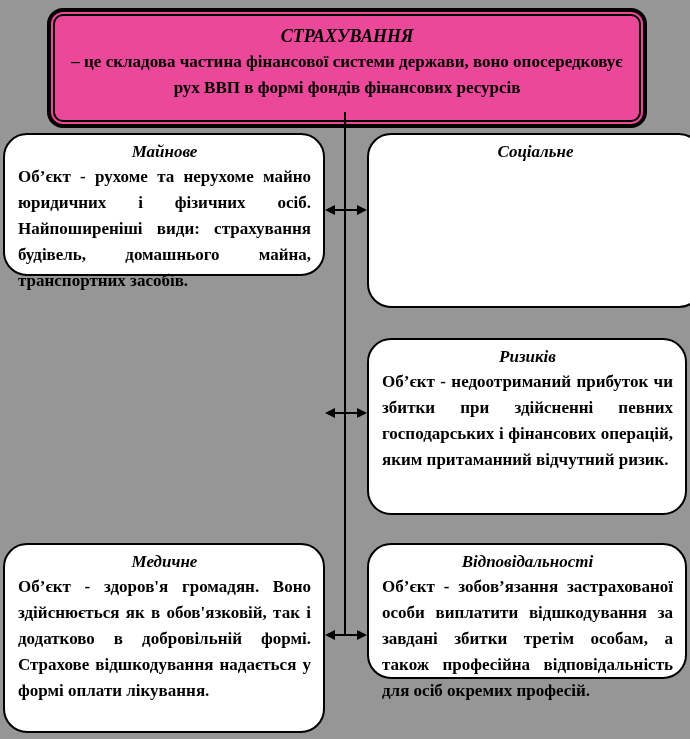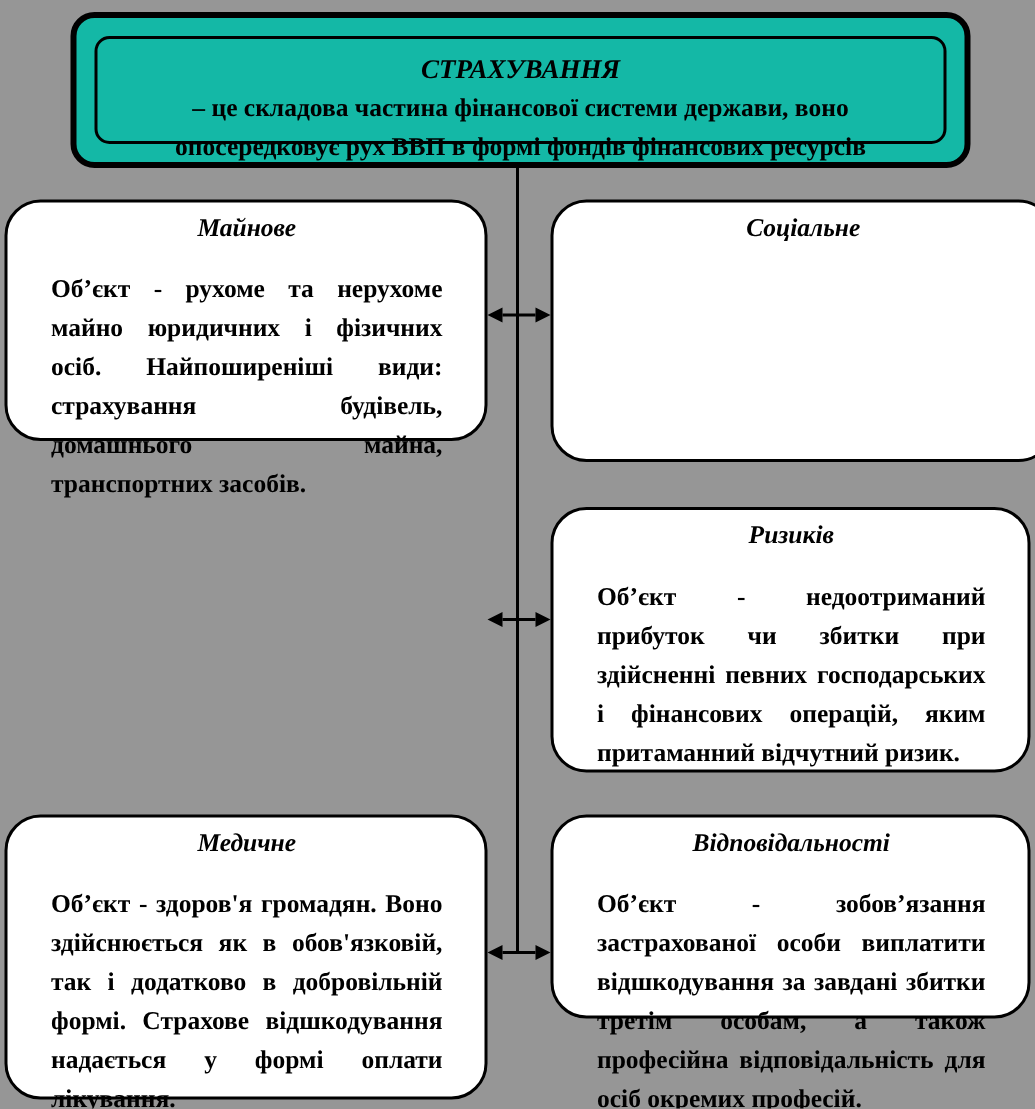--- a/index.html
+++ b/index.html
@@ -18,26 +18,26 @@
     width: 690px;
     height: 739px;
   }
 
   
   .header-outer {
     position: absolute;
     left: 47px;
     top: 8px;
     width: 600px;
-    height: 104px;
+    height: 120px;
     box-sizing: border-box;
-    background: #14b8a6;
+    background: #ec4899;
     border: 4px solid #000000;
     border-radius: 16px;
-    padding: 12px;
+    padding: 2px;
   }
   .header-inner {
     box-sizing: border-box;
     height: 100%;
     border: 2px solid #000000;
     border-radius: 10px;
     text-align: center;
     padding-top: 7px;
   }
   .h-title {
@@ -66,27 +66,27 @@
     color: #000000;
   }
   .cat-title {
     text-align: center;
     font-weight: bold;
     font-style: italic;
     font-size: 17px;
     line-height: 25px;
   }
   .cat-text {
-    margin: 16px;
+    margin: 0;
     text-align: justify;
     font-weight: bold;
     font-size: 17px;
     line-height: 26px;
   }
-  .pos-r1l { left: 3px;   top: 133px; width: 322px; height: 161px; }
+  .pos-r1l { left: 3px;   top: 133px; width: 322px; height: 143px; }
   .pos-r1r { left: 367px; top: 133px; width: 336px; height: 175px; }
   .pos-r2l { left: 3px;   top: 338px; width: 322px; height: 177px; }
   .pos-r2r { left: 367px; top: 338px; width: 320px; height: 177px; }
   .pos-r3l { left: 3px;   top: 543px; width: 322px; height: 190px; }
   .pos-r3r { left: 367px; top: 543px; width: 320px; height: 136px; }
 
   
   .vline {
     position: absolute;
     left: 344px;

